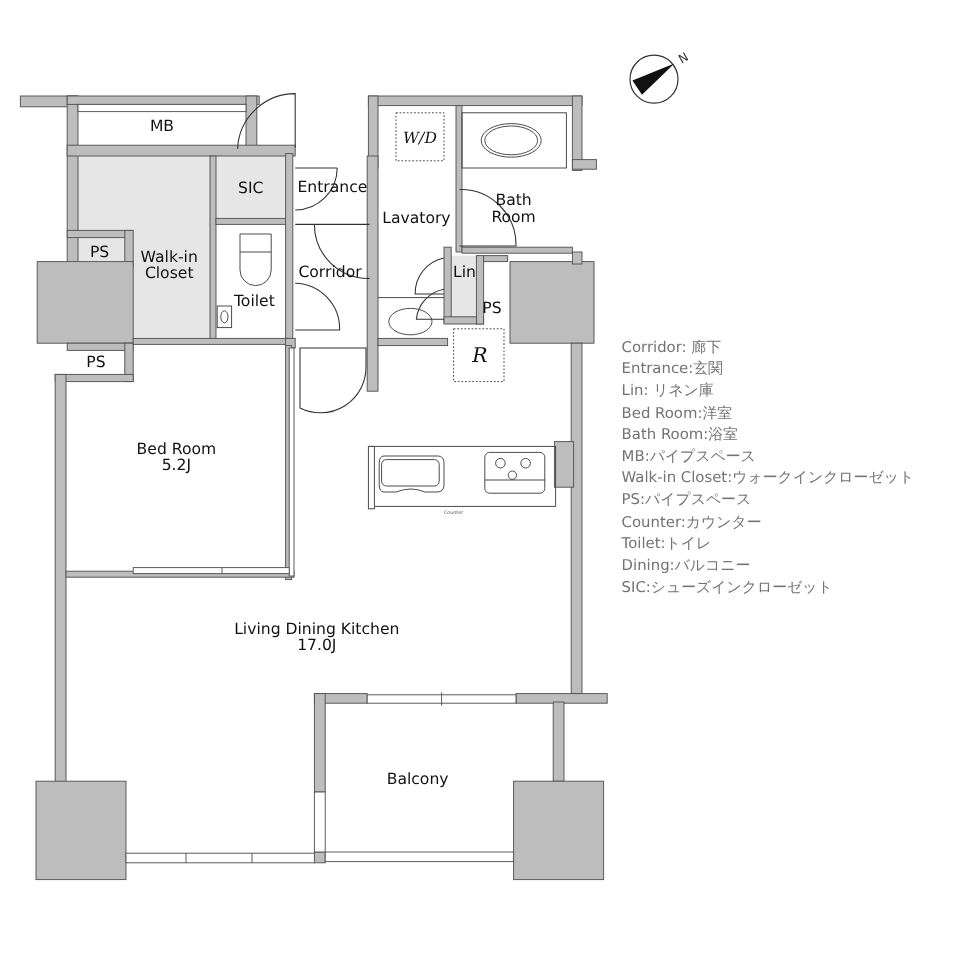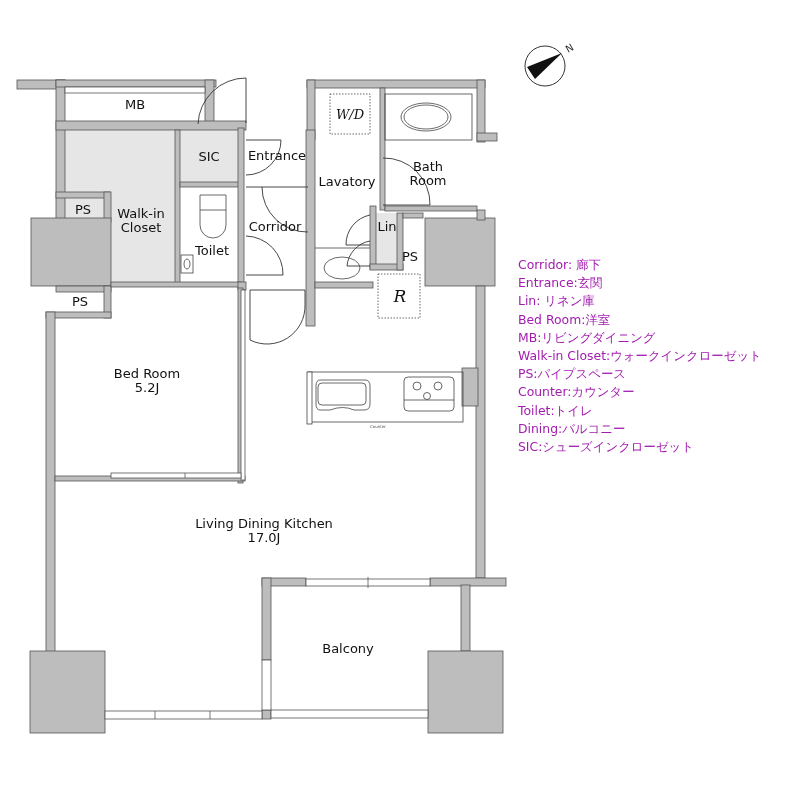--- a/index.html
+++ b/index.html
@@ -1,20 +1,20 @@
 <!DOCTYPE html>
 <html><head>
   <meta charset="utf-8">
   <style>
     html, body { margin: 0; padding: 0; background: #ffffff; }
     body { width: 800px; height: 800px; position: relative; overflow: hidden; font-family: "DejaVu Sans", sans-serif; }
     #plan { position: absolute; left: 0; top: 0; }
     .room-label { font-family: "DejaVu Sans", sans-serif; font-size: 13px; fill: #111; }
     .serif-label { font-family: "DejaVu Serif", serif; font-style: italic; fill: #111; }
-    .legend { position: absolute; left: 518px; top: 256px; font-family: "DejaVu Sans", sans-serif; font-size: 12.4px; line-height: 18.2px; color: #a21caf; white-space: nowrap; }
+    .legend { position: absolute; left: 518px; top: 280px; font-family: "DejaVu Sans", sans-serif; font-size: 12.4px; line-height: 18.2px; color: #737373; white-space: nowrap; }
     .legend-row { display: block; }
   </style>
 </head>
 <body>
 
 <svg id="plan" width="800" height="800" viewBox="0 0 800 800" xmlns="http://www.w3.org/2000/svg">
 
   <g>
     <rect x="64" y="130" width="111" height="153" fill="#e6e6e6"></rect>
     <rect x="180" y="130" width="60" height="52" fill="#e6e6e6"></rect>
@@ -154,20 +154,21 @@
   <text class="room-label" x="264" y="542" text-anchor="middle">17.0J</text>
   <text x="378" y="428" font-size="4" text-anchor="middle" fill="#555" font-family="DejaVu Sans, sans-serif">Counter</text>
   <text class="room-label" x="348" y="653" text-anchor="middle">Balcony</text>
 </svg>
 
 <div class="legend">
   <span class="legend-row">Corridor: 廊下</span>
   <span class="legend-row">Entrance:玄関</span>
   <span class="legend-row">Lin: リネン庫</span>
   <span class="legend-row">Bed Room:洋室</span>
-  <span class="legend-row">MB:リビングダイニング</span>
+  <span class="legend-row">Bath Room:浴室</span>
+  <span class="legend-row">MB:パイプスペース</span>
   <span class="legend-row">Walk-in Closet:ウォークインクローゼット</span>
   <span class="legend-row">PS:パイプスペース</span>
   <span class="legend-row">Counter:カウンター</span>
   <span class="legend-row">Toilet:トイレ</span>
   <span class="legend-row">Dining:バルコニー</span>
   <span class="legend-row">SIC:シューズインクローゼット</span>
 </div>
 
 </body></html>

